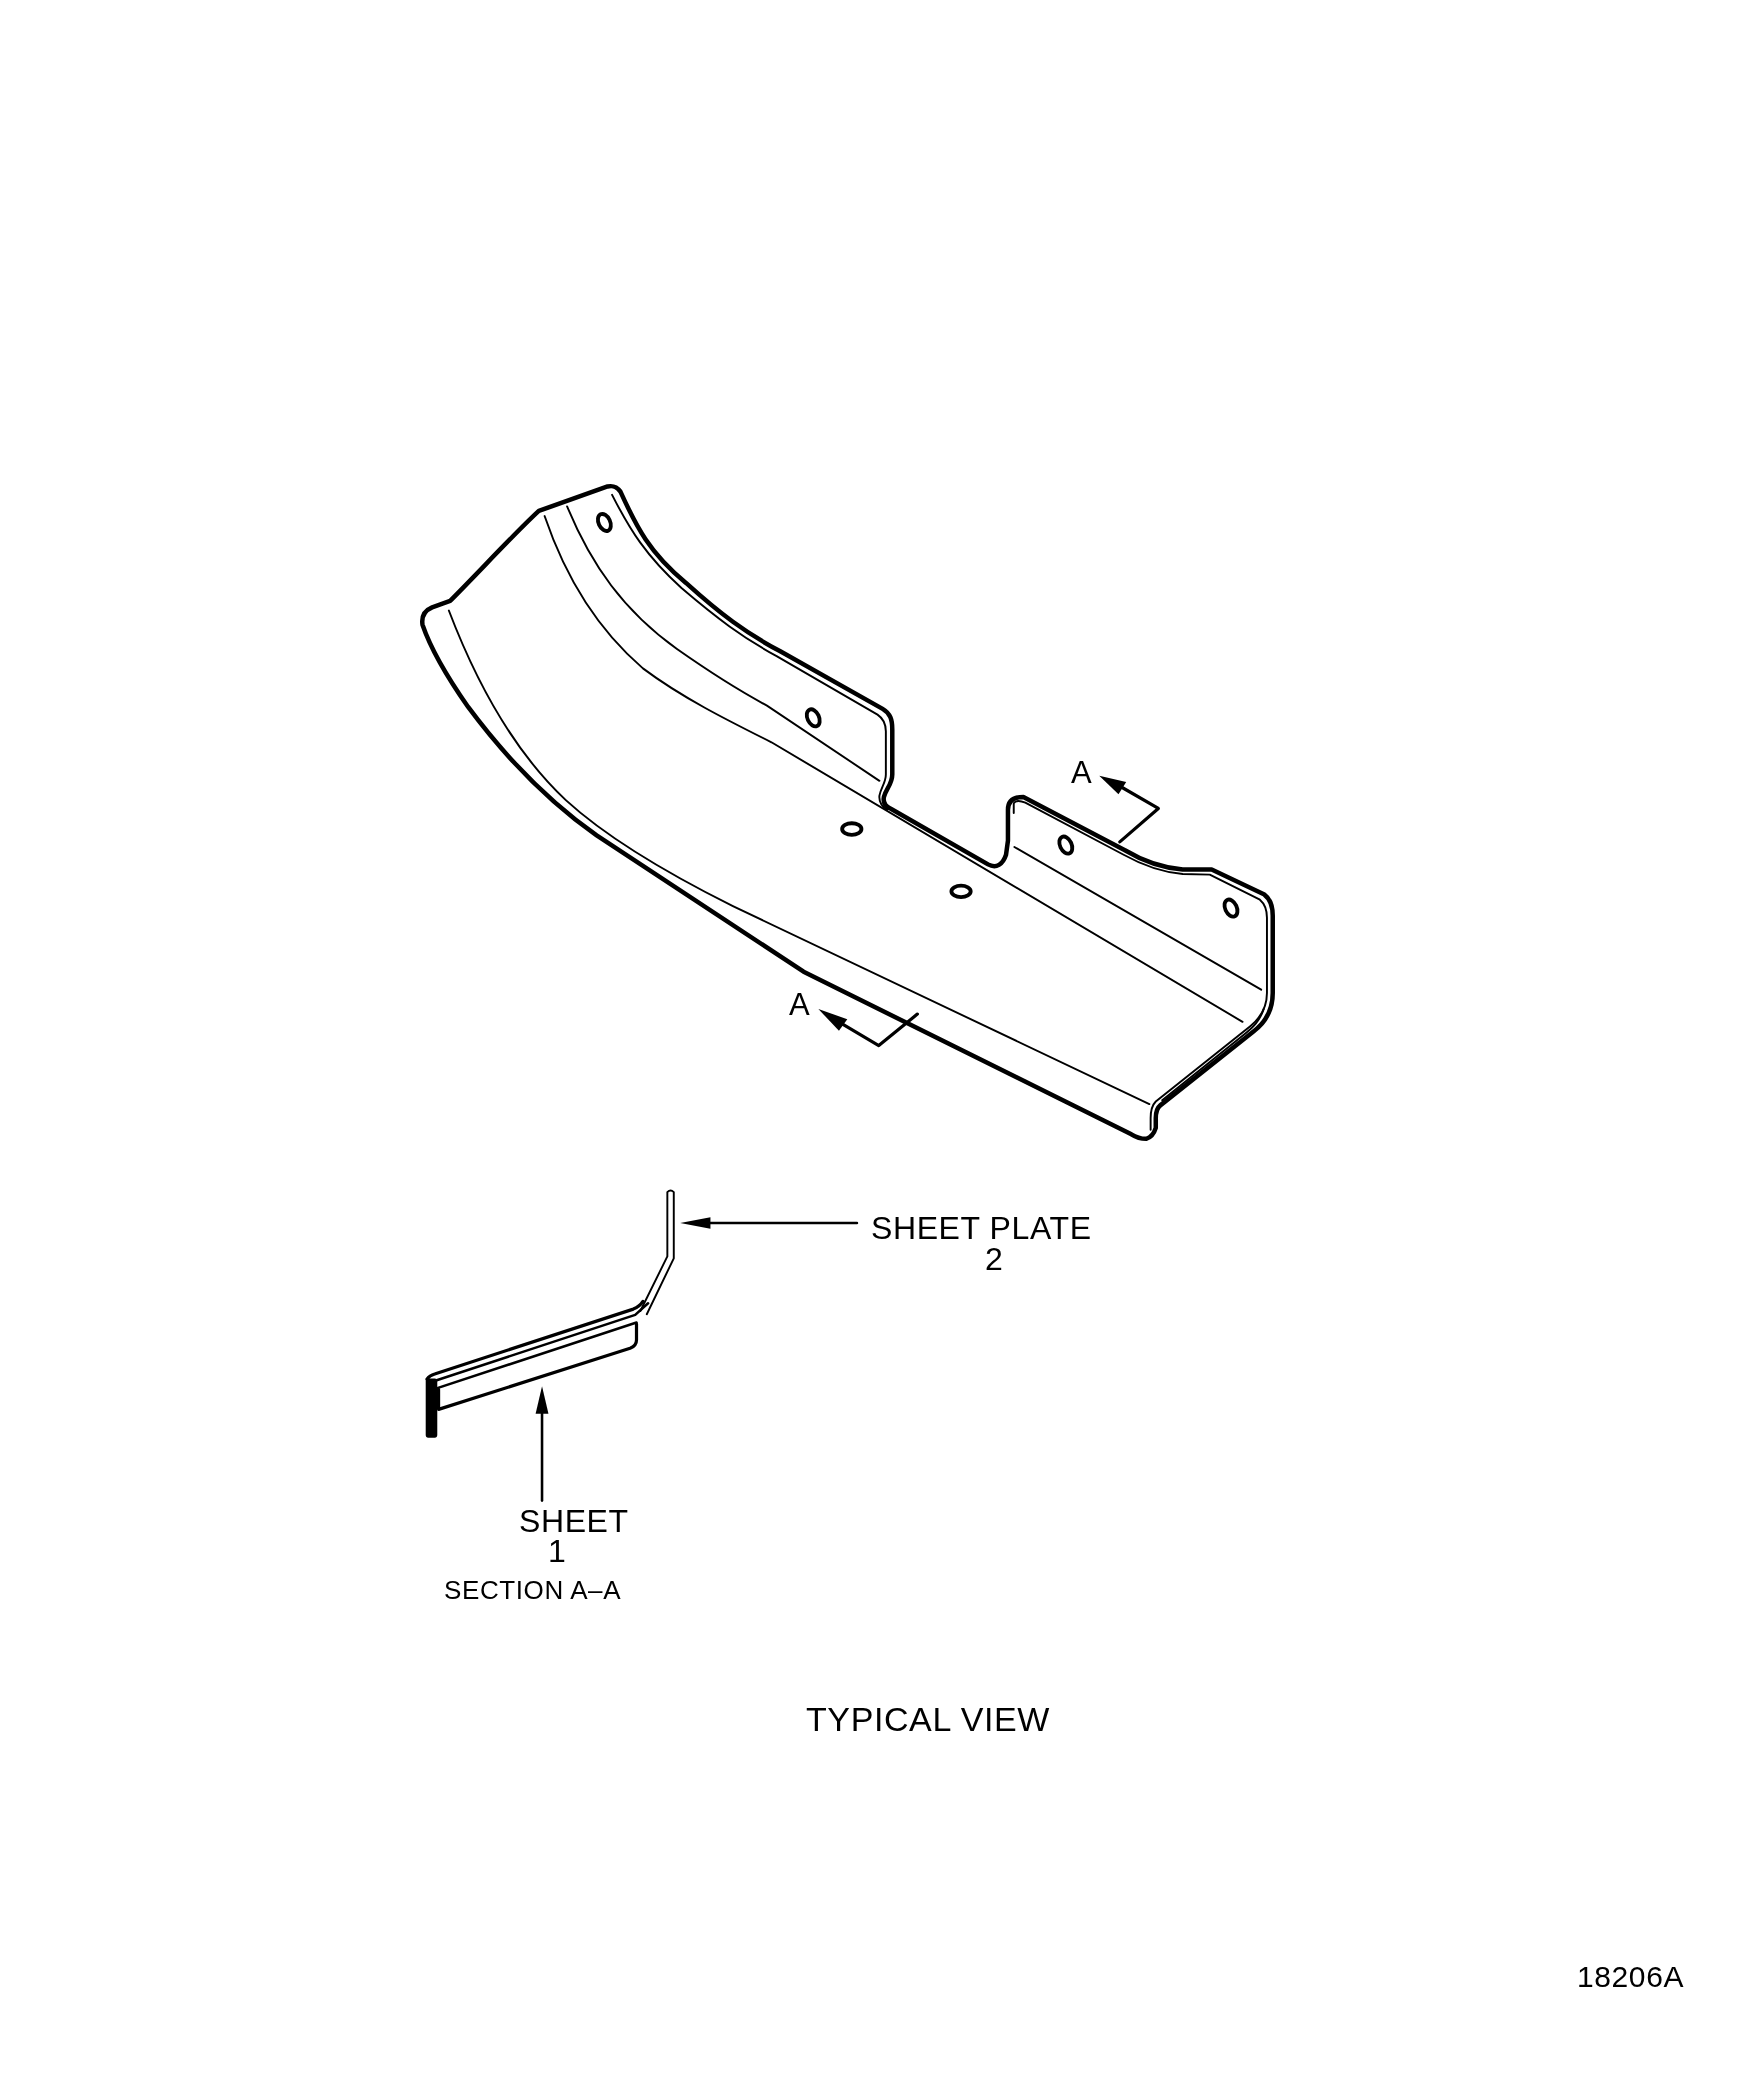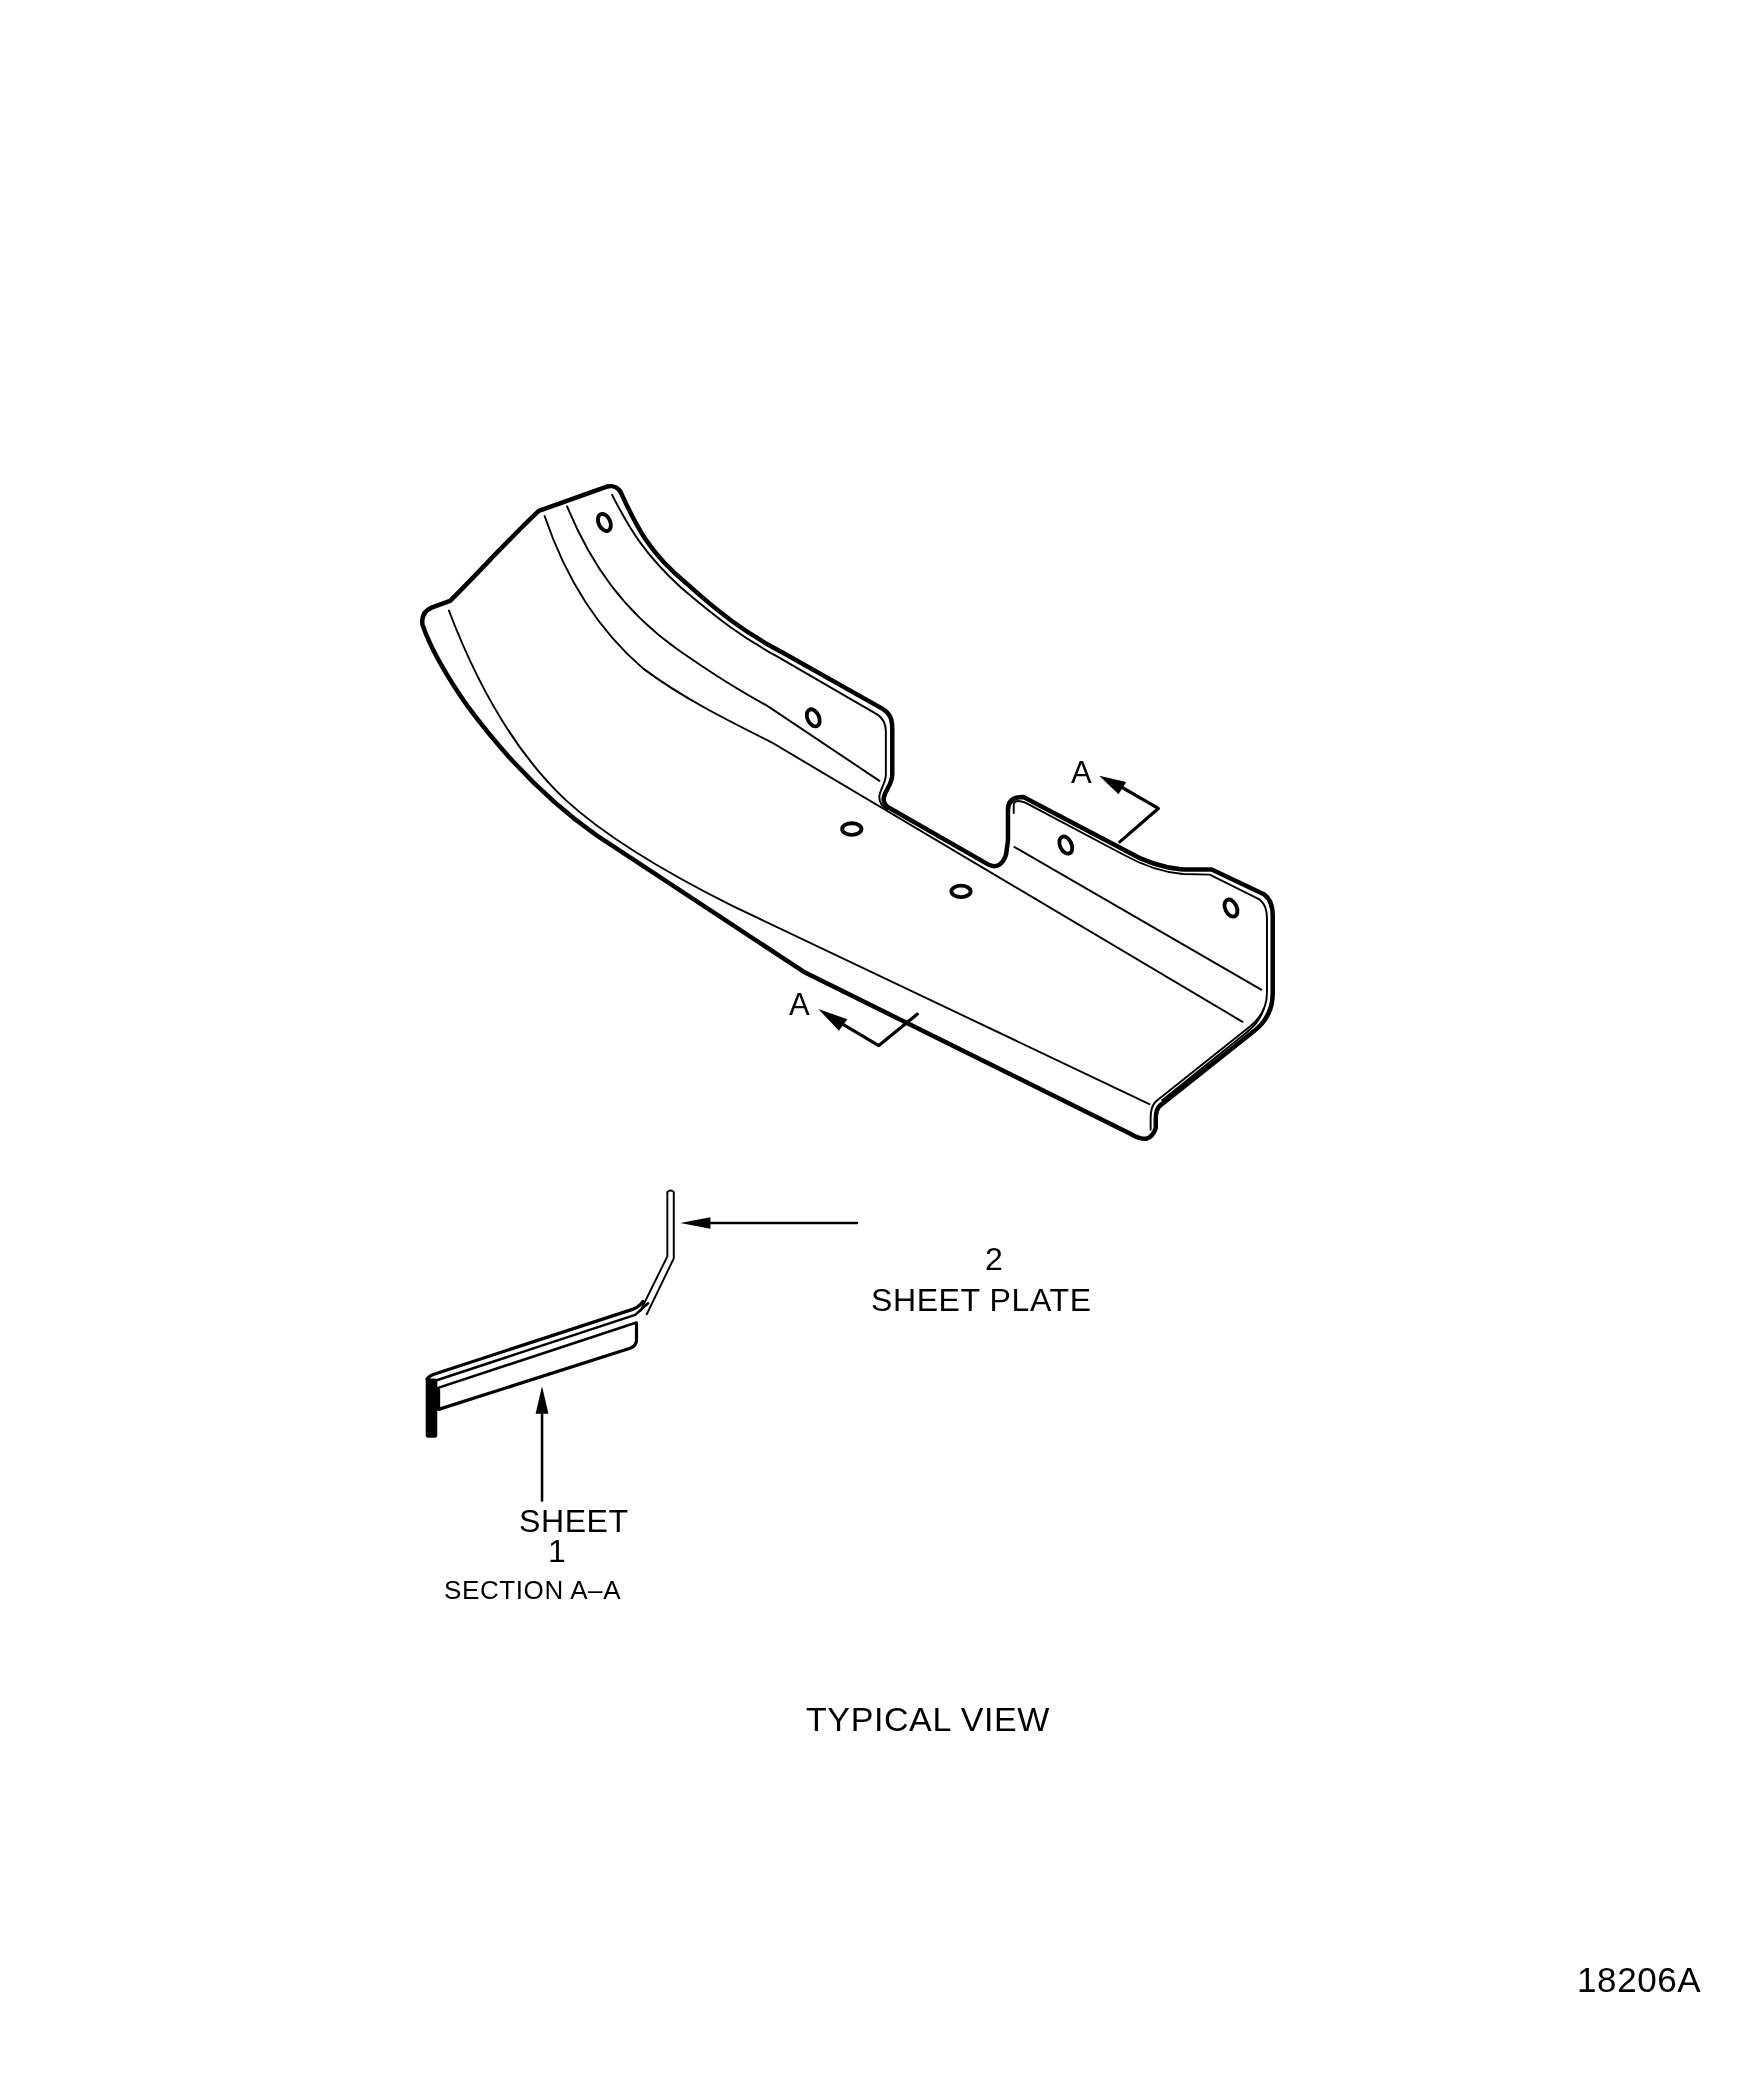--- a/index.html
+++ b/index.html
@@ -143,23 +143,23 @@
     <polygon class="arrowhead" points="1058,1903 1105,1894 1105,1912"></polygon>
 
     <line class="leader-thin" x1="843" y1="2195" x2="843" y2="2335"></line>
     <polygon class="arrowhead" points="843,2157 833,2200 853,2200"></polygon>
   </g>
 </svg>
 
 <div class="label" style="left:1071px; top:757px; font-size:31px;">A</div>
 <div class="label" style="left:789px; top:989px; font-size:31px;">A</div>
 
-<div class="label" style="left:871px; top:1284px; font-size:32px;">SHEET PLATE</div>
+<div class="label" style="left:871px; top:1212px; font-size:32px;">SHEET PLATE</div>
 <div class="label" style="left:985px; top:1243px; font-size:32px;">2</div>
 
 <div class="label" style="left:519px; top:1505px; font-size:32px;">SHEET</div>
 <div class="label" style="left:548px; top:1535px; font-size:32px;">1</div>
 <div class="label" style="left:444px; top:1577px; font-size:26px;">SECTION A–A</div>
 
 <div class="label" style="left:787px; top:1702px; font-size:34px;margin-left:19px;">TYPICAL VIEW</div>
 
-<div class="label" style="left:1577px; top:1962px; font-size:35px;">18206A</div>
+<div class="label" style="left:1577px; top:1962px; font-size:30px;">18206A</div>
 
 
 </body></html>

